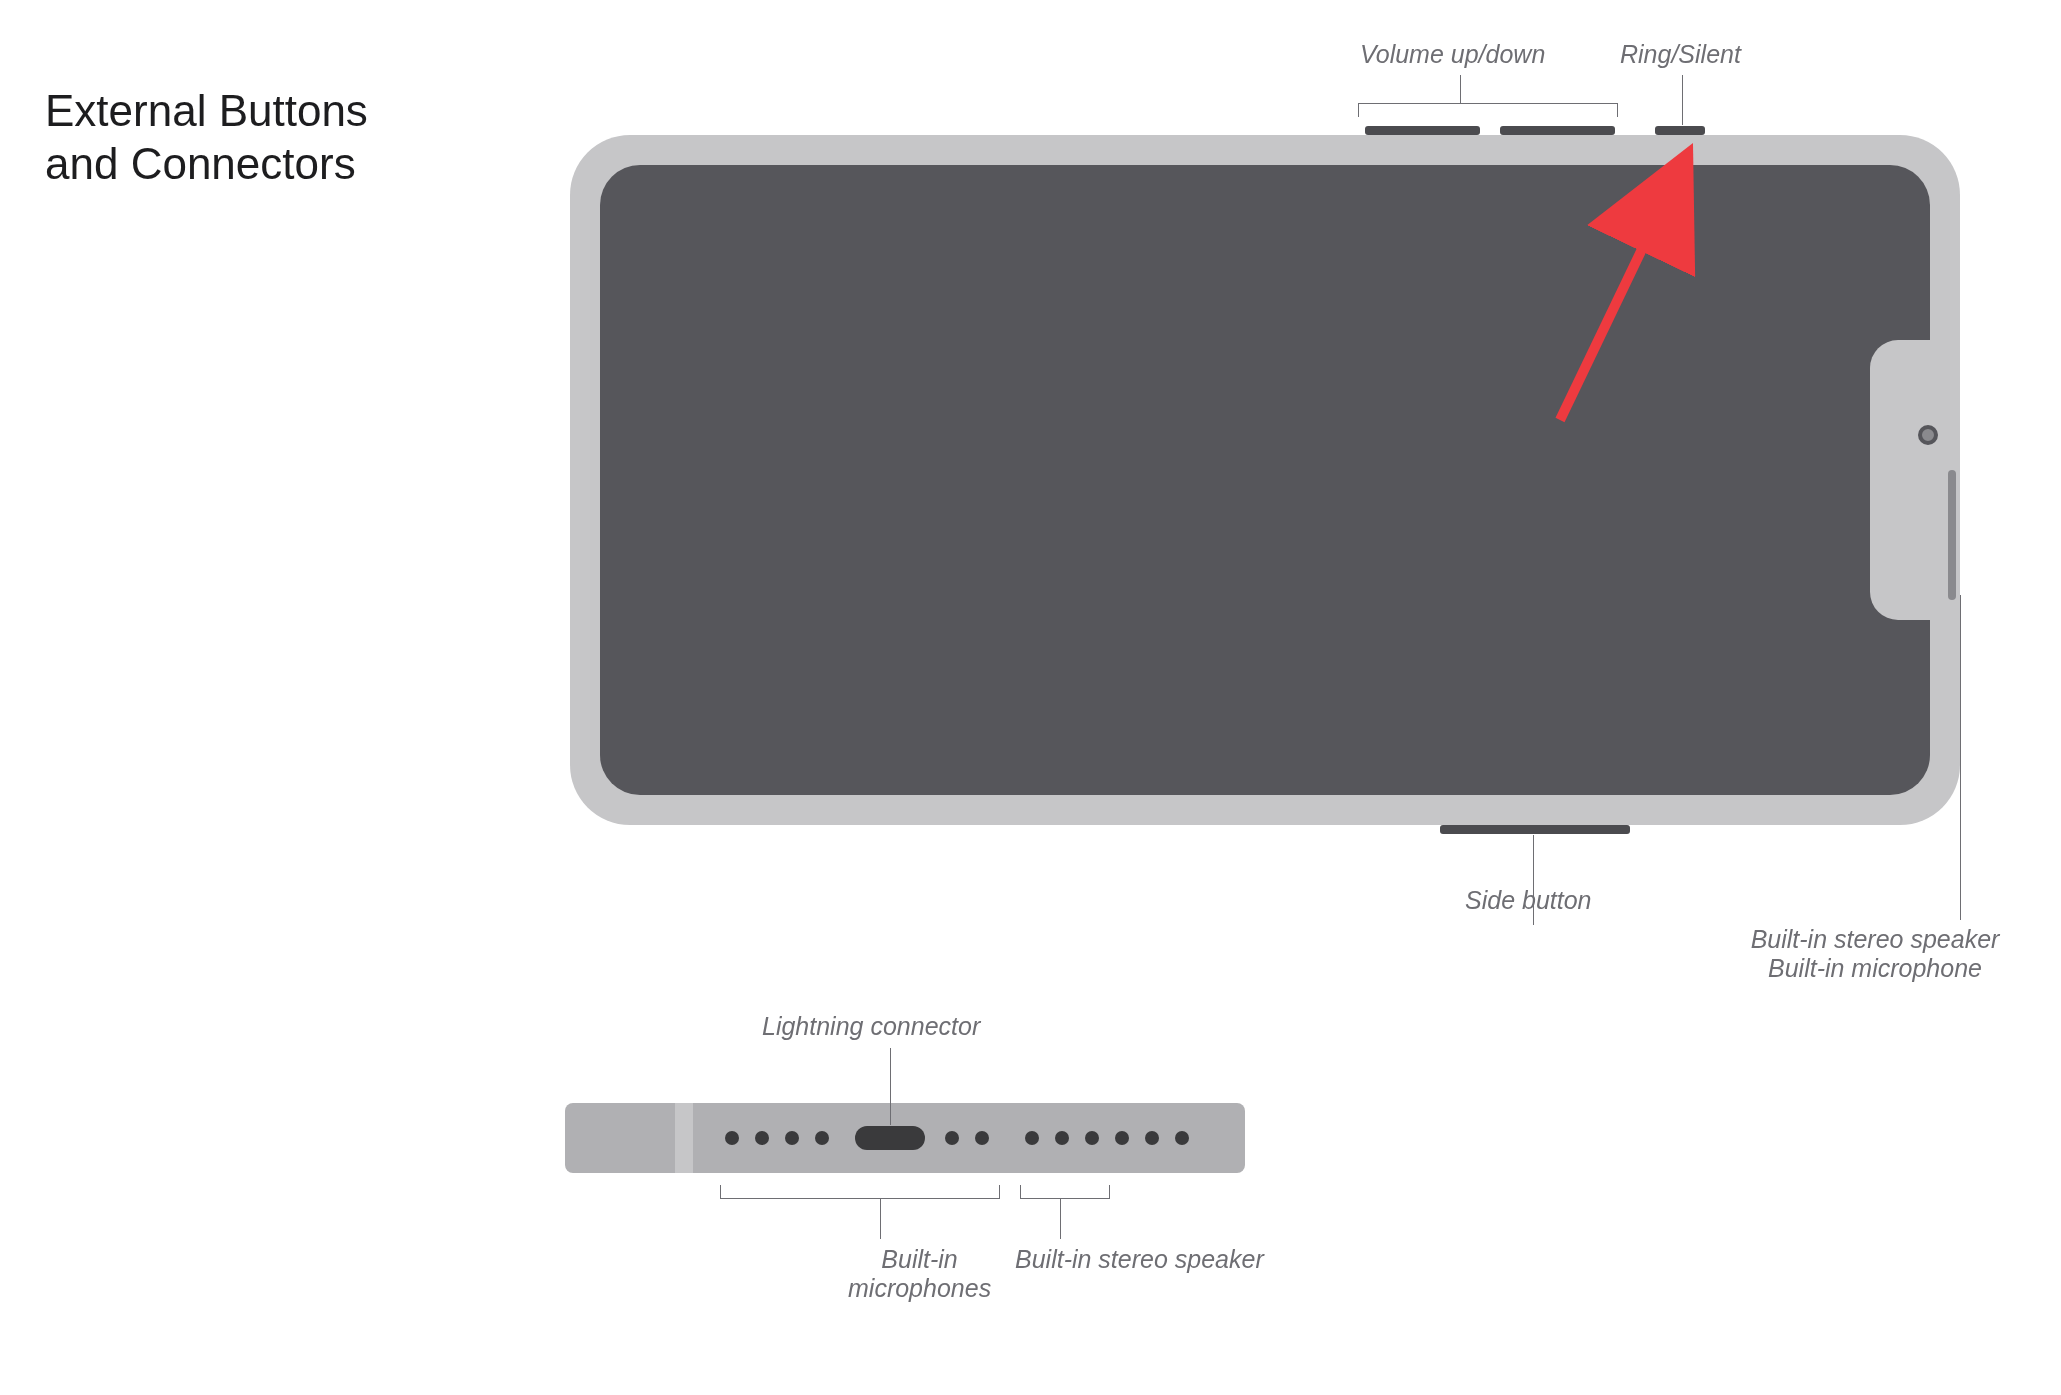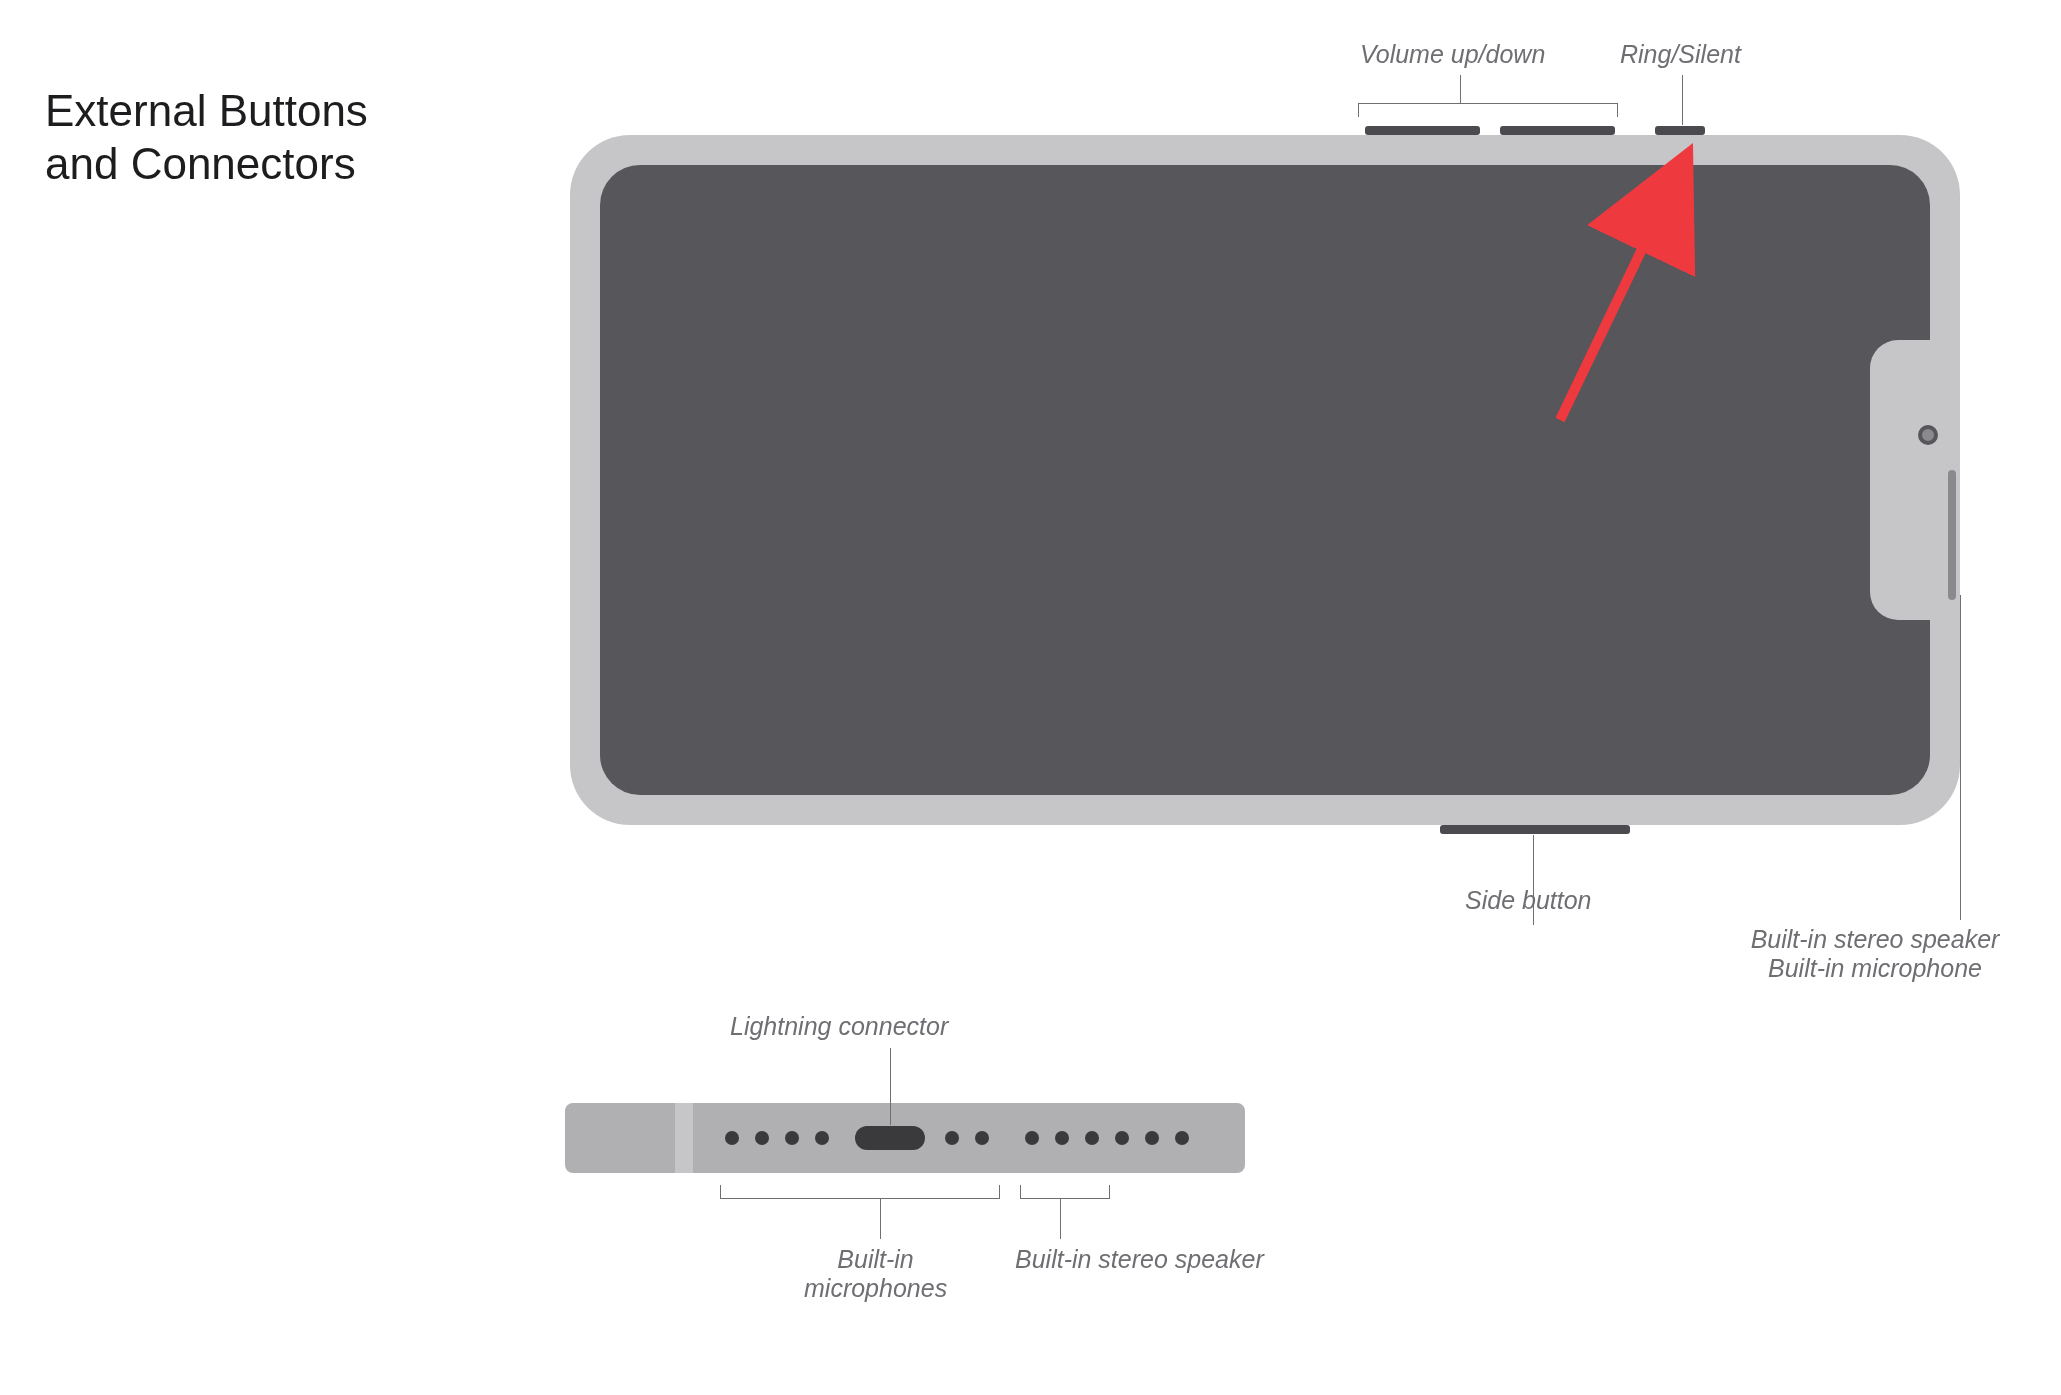--- a/index.html
+++ b/index.html
@@ -203,23 +203,23 @@
   <div class="be-dot" style="left:380px;"></div>
   <div class="be-dot" style="left:410px;"></div>
   <div class="be-dot" style="left:460px;"></div>
   <div class="be-dot" style="left:490px;"></div>
   <div class="be-dot" style="left:520px;"></div>
   <div class="be-dot" style="left:550px;"></div>
   <div class="be-dot" style="left:580px;"></div>
   <div class="be-dot" style="left:610px;"></div>
 </div>
 
-<div class="label" style="top:1012px; left:730px;">Lightning connector</div>
+<div class="label" style="top:1012px; left:762px;">Lightning connector</div>
 <div class="lead-line" style="top:1048px; left:890px; width:1px; height:77px;"></div>
 
 <div class="bracket" style="top:1185px; left:720px; width:280px; height:14px; border-top:none;"></div>
 <div class="lead-line" style="top:1199px; left:880px; width:1px; height:40px;"></div>
-<div class="label" style="top:1245px; left:804px; text-align:center; white-space:pre-line;">Built-in
+<div class="label" style="top:1245px; left:848px; text-align:center; white-space:pre-line;">Built-in
 microphones</div>
 
 <div class="bracket" style="top:1185px; left:1020px; width:90px; height:14px; border-top:none;"></div>
 <div class="lead-line" style="top:1199px; left:1060px; width:1px; height:40px;"></div>
 <div class="label" style="top:1245px; left:1015px;">Built-in stereo speaker</div>
 
 </body></html>

